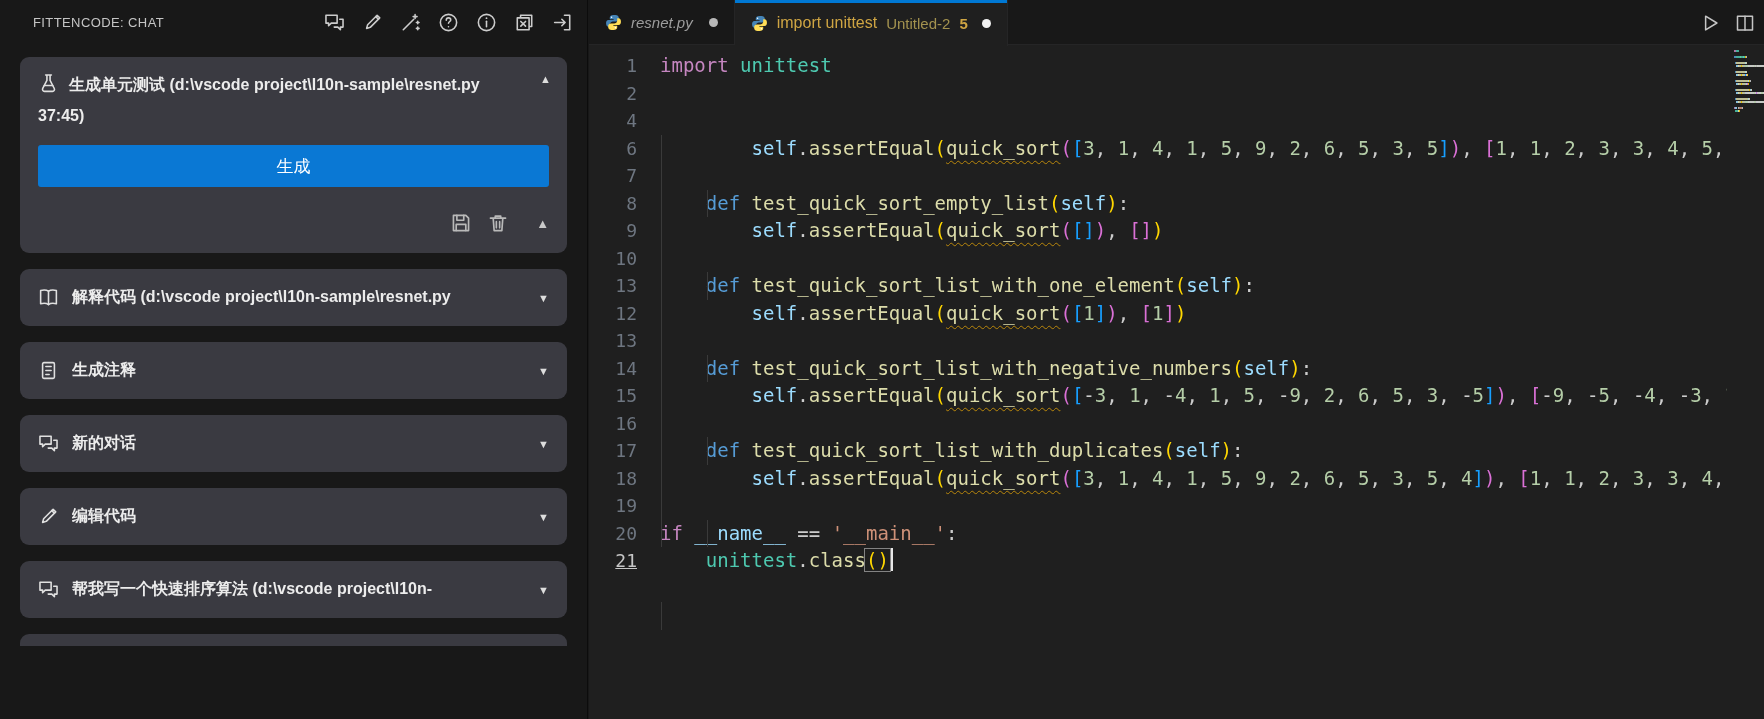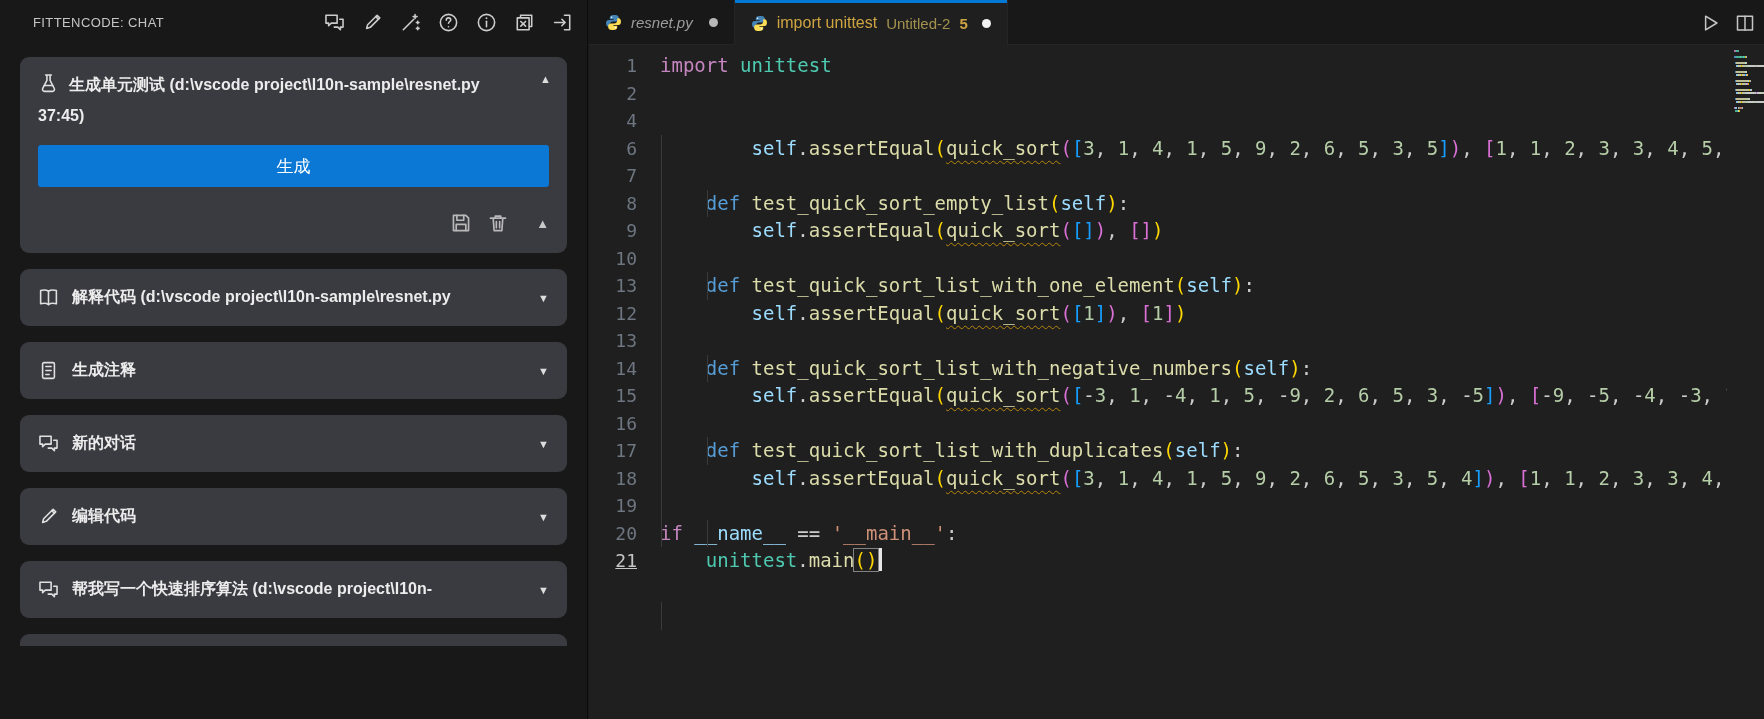--- a/index.html
+++ b/index.html
@@ -229,21 +229,21 @@
         <div class="code-line"><span class="ln">13</span><span class="tok-w">    </span><span class="tok-b">def</span><span class="tok-w"> </span><span class="tok-f">test_quick_sort_list_with_one_element</span><span class="tok-g1">(</span><span class="tok-v">self</span><span class="tok-g1">)</span><span class="tok-w">:</span></div>
         <div class="code-line"><span class="ln">12</span><span class="tok-w">        </span><span class="tok-v">self</span><span class="tok-w">.</span><span class="tok-f">assertEqual</span><span class="tok-g1">(</span><span class="tok-fw">quick_sort</span><span class="tok-g2">(</span><span class="tok-g3">[</span><span class="tok-n">1</span><span class="tok-g3">]</span><span class="tok-g2">)</span><span class="tok-w">, </span><span class="tok-g2">[</span><span class="tok-n">1</span><span class="tok-g2">]</span><span class="tok-g1">)</span></div>
         <div class="code-line"><span class="ln">13</span></div>
         <div class="code-line"><span class="ln">14</span><span class="tok-w">    </span><span class="tok-b">def</span><span class="tok-w"> </span><span class="tok-f">test_quick_sort_list_with_negative_numbers</span><span class="tok-g1">(</span><span class="tok-v">self</span><span class="tok-g1">)</span><span class="tok-w">:</span></div>
         <div class="code-line"><span class="ln">15</span><span class="tok-w">        </span><span class="tok-v">self</span><span class="tok-w">.</span><span class="tok-f">assertEqual</span><span class="tok-g1">(</span><span class="tok-fw">quick_sort</span><span class="tok-g2">(</span><span class="tok-g3">[</span><span class="tok-w">-</span><span class="tok-n">3</span><span class="tok-w">, </span><span class="tok-n">1</span><span class="tok-w">, </span><span class="tok-w">-</span><span class="tok-n">4</span><span class="tok-w">, </span><span class="tok-n">1</span><span class="tok-w">, </span><span class="tok-n">5</span><span class="tok-w">, </span><span class="tok-w">-</span><span class="tok-n">9</span><span class="tok-w">, </span><span class="tok-n">2</span><span class="tok-w">, </span><span class="tok-n">6</span><span class="tok-w">, </span><span class="tok-n">5</span><span class="tok-w">, </span><span class="tok-n">3</span><span class="tok-w">, </span><span class="tok-w">-</span><span class="tok-n">5</span><span class="tok-g3">]</span><span class="tok-g2">)</span><span class="tok-w">, </span><span class="tok-g2">[</span><span class="tok-w">-</span><span class="tok-n">9</span><span class="tok-w">, </span><span class="tok-w">-</span><span class="tok-n">5</span><span class="tok-w">, </span><span class="tok-w">-</span><span class="tok-n">4</span><span class="tok-w">, </span><span class="tok-w">-</span><span class="tok-n">3</span><span class="tok-w">, </span><span class="tok-n">1</span><span class="tok-w">, </span><span class="tok-n">1</span></div>
         <div class="code-line"><span class="ln">16</span></div>
         <div class="code-line"><span class="ln">17</span><span class="tok-w">    </span><span class="tok-b">def</span><span class="tok-w"> </span><span class="tok-f">test_quick_sort_list_with_duplicates</span><span class="tok-g1">(</span><span class="tok-v">self</span><span class="tok-g1">)</span><span class="tok-w">:</span></div>
         <div class="code-line"><span class="ln">18</span><span class="tok-w">        </span><span class="tok-v">self</span><span class="tok-w">.</span><span class="tok-f">assertEqual</span><span class="tok-g1">(</span><span class="tok-fw">quick_sort</span><span class="tok-g2">(</span><span class="tok-g3">[</span><span class="tok-n">3</span><span class="tok-w">, </span><span class="tok-n">1</span><span class="tok-w">, </span><span class="tok-n">4</span><span class="tok-w">, </span><span class="tok-n">1</span><span class="tok-w">, </span><span class="tok-n">5</span><span class="tok-w">, </span><span class="tok-n">9</span><span class="tok-w">, </span><span class="tok-n">2</span><span class="tok-w">, </span><span class="tok-n">6</span><span class="tok-w">, </span><span class="tok-n">5</span><span class="tok-w">, </span><span class="tok-n">3</span><span class="tok-w">, </span><span class="tok-n">5</span><span class="tok-w">, </span><span class="tok-n">4</span><span class="tok-g3">]</span><span class="tok-g2">)</span><span class="tok-w">, </span><span class="tok-g2">[</span><span class="tok-n">1</span><span class="tok-w">, </span><span class="tok-n">1</span><span class="tok-w">, </span><span class="tok-n">2</span><span class="tok-w">, </span><span class="tok-n">3</span><span class="tok-w">, </span><span class="tok-n">3</span><span class="tok-w">, </span><span class="tok-n">4</span><span class="tok-w">, </span><span class="tok-n">4</span><span class="tok-w">, </span></div>
         <div class="code-line"><span class="ln">19</span></div>
         <div class="code-line"><span class="ln">20</span><span class="tok-k">if</span><span class="tok-w"> </span><span class="tok-v">__name__</span><span class="tok-w"> </span><span class="tok-w">==</span><span class="tok-w"> </span><span class="tok-s">'__main__'</span><span class="tok-w">:</span></div>
-        <div class="code-line current"><span class="ln">21</span><span class="tok-w">    </span><span class="tok-ty">unittest</span><span class="tok-w">.</span><span class="tok-f">main</span><span class="tok-bm">()</span><span class="cursor"></span></div>
+        <div class="code-line current"><span class="ln">21</span><span class="tok-w">    </span><span class="tok-ty">unittest</span><span class="tok-w">.</span><span class="tok-f">class</span><span class="tok-bm">()</span><span class="cursor"></span></div>
         <div class="indent-guide" style="left: 72px; top: 89.5px; height: 412.5px;"></div>
         <div class="indent-guide" style="left: 117.5px; top: 144.5px; height: 27.5px;"></div>
         <div class="indent-guide" style="left: 117.5px; top: 227px; height: 27.5px;"></div>
         <div class="indent-guide" style="left: 117.5px; top: 309.5px; height: 27.5px;"></div>
         <div class="indent-guide" style="left: 117.5px; top: 392px; height: 27.5px;"></div>
         <div class="indent-guide" style="left: 117.5px; top: 474.5px; height: 27.5px;"></div>
         <div class="indent-guide" style="left: 72px; top: 557px; height: 27.5px;"></div>
       </div>
     <div id="minimap">
         <div class="mm-row"><span class="mm-k" style="width: 1.86px;"></span><span style="width: 0.31px;"></span><span class="mm-ty" style="width: 2.48px;"></span></div>

